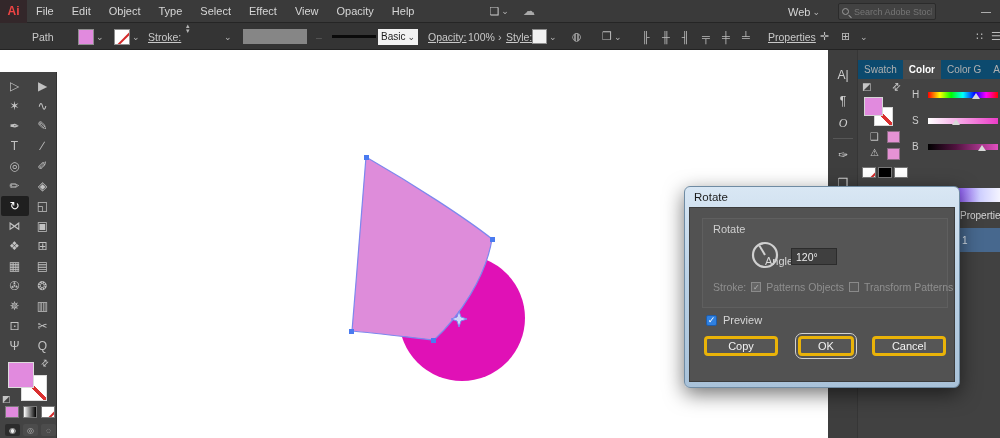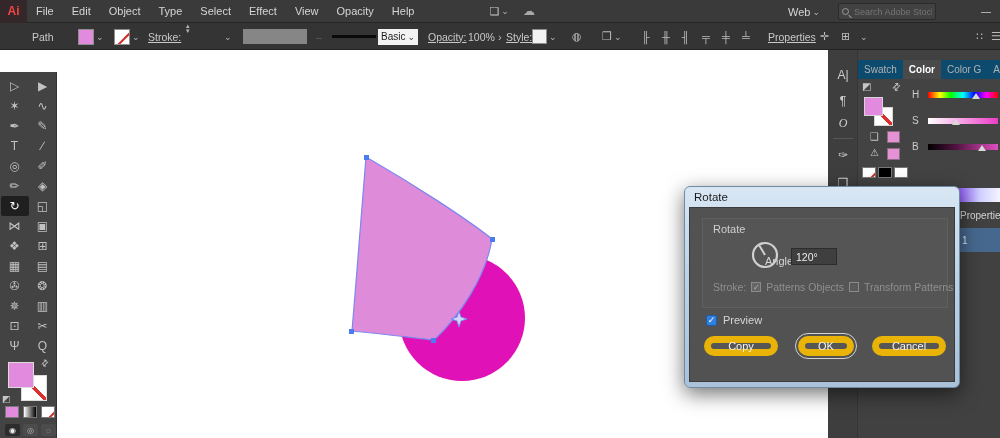--- a/index.html
+++ b/index.html
@@ -94,21 +94,21 @@
   .dlg-group{position:absolute;left:12px;top:10px;width:246px;height:90px;border:1px solid #5f5f5f;background:#555555;}
   .g-section{position:absolute;left:10px;top:4px;color:#cfcfcf;}
   .g-angle-label{position:absolute;left:14px;top:36px;margin-left:48px;}
   .dial{position:absolute;left:48px;top:22px;width:28px;height:28px;}
   .angle-input{position:absolute;left:88px;top:29px;width:46px;height:17px;background:#3f3f3f;border:1px solid #2c2c2c;color:#ececec;font-size:10.5px;padding:0 4px;outline:none;}
   .g-options{position:absolute;left:10px;top:62px;display:flex;align-items:center;gap:5px;color:#8f8f8f;font-size:10.5px;white-space:nowrap;}
   .cb-dis{width:10px;height:10px;border:1px solid #8a8a8a;display:inline-flex;align-items:center;justify-content:center;font-size:8px;color:#b5b5b5;background:#666;}
   .cb-dis.empty{background:#5a5a5a;color:transparent;}
   .preview-row{position:absolute;left:16px;top:106px;display:flex;align-items:center;gap:6px;}
   .cb-blue{width:11px;height:11px;background:#2f80e0;border:1px solid #1d5cab;border-radius:2px;color:#fff;font-size:9px;display:flex;align-items:center;justify-content:center;}
-  .dlg-btn{position:absolute;top:128px;height:20px;border-radius:10px;border:7px solid #eab308;background:#565656;color:#f2f2f2;font-size:11px;display:flex;align-items:center;justify-content:center;}
+  .dlg-btn{position:absolute;top:128px;height:20px;border-radius:4px;border:3px solid #eab308;background:#565656;color:#f2f2f2;font-size:11px;display:flex;align-items:center;justify-content:center;}
   .btn-copy{left:14px;width:74px;}
   .btn-ok{left:108px;width:56px;outline:1px solid #d2d2d2;outline-offset:2px;}
   .btn-cancel{left:182px;width:74px;}
 </style>
 </head>
 <body>
 
 <div class="app">
 
   <div class="menubar">

